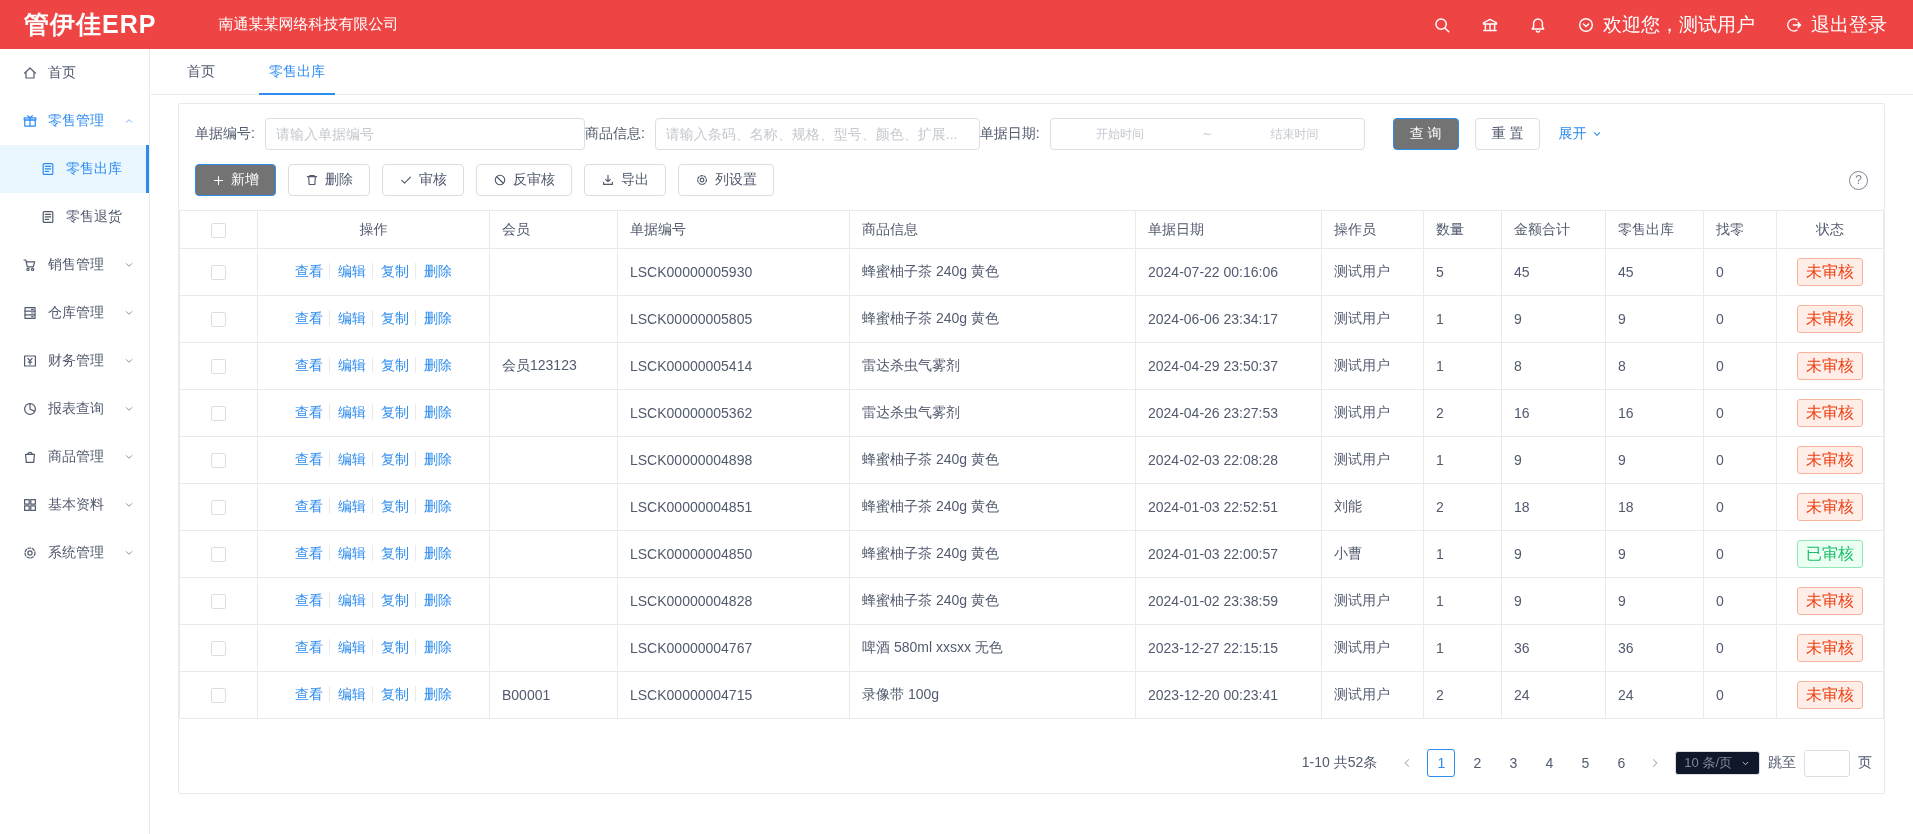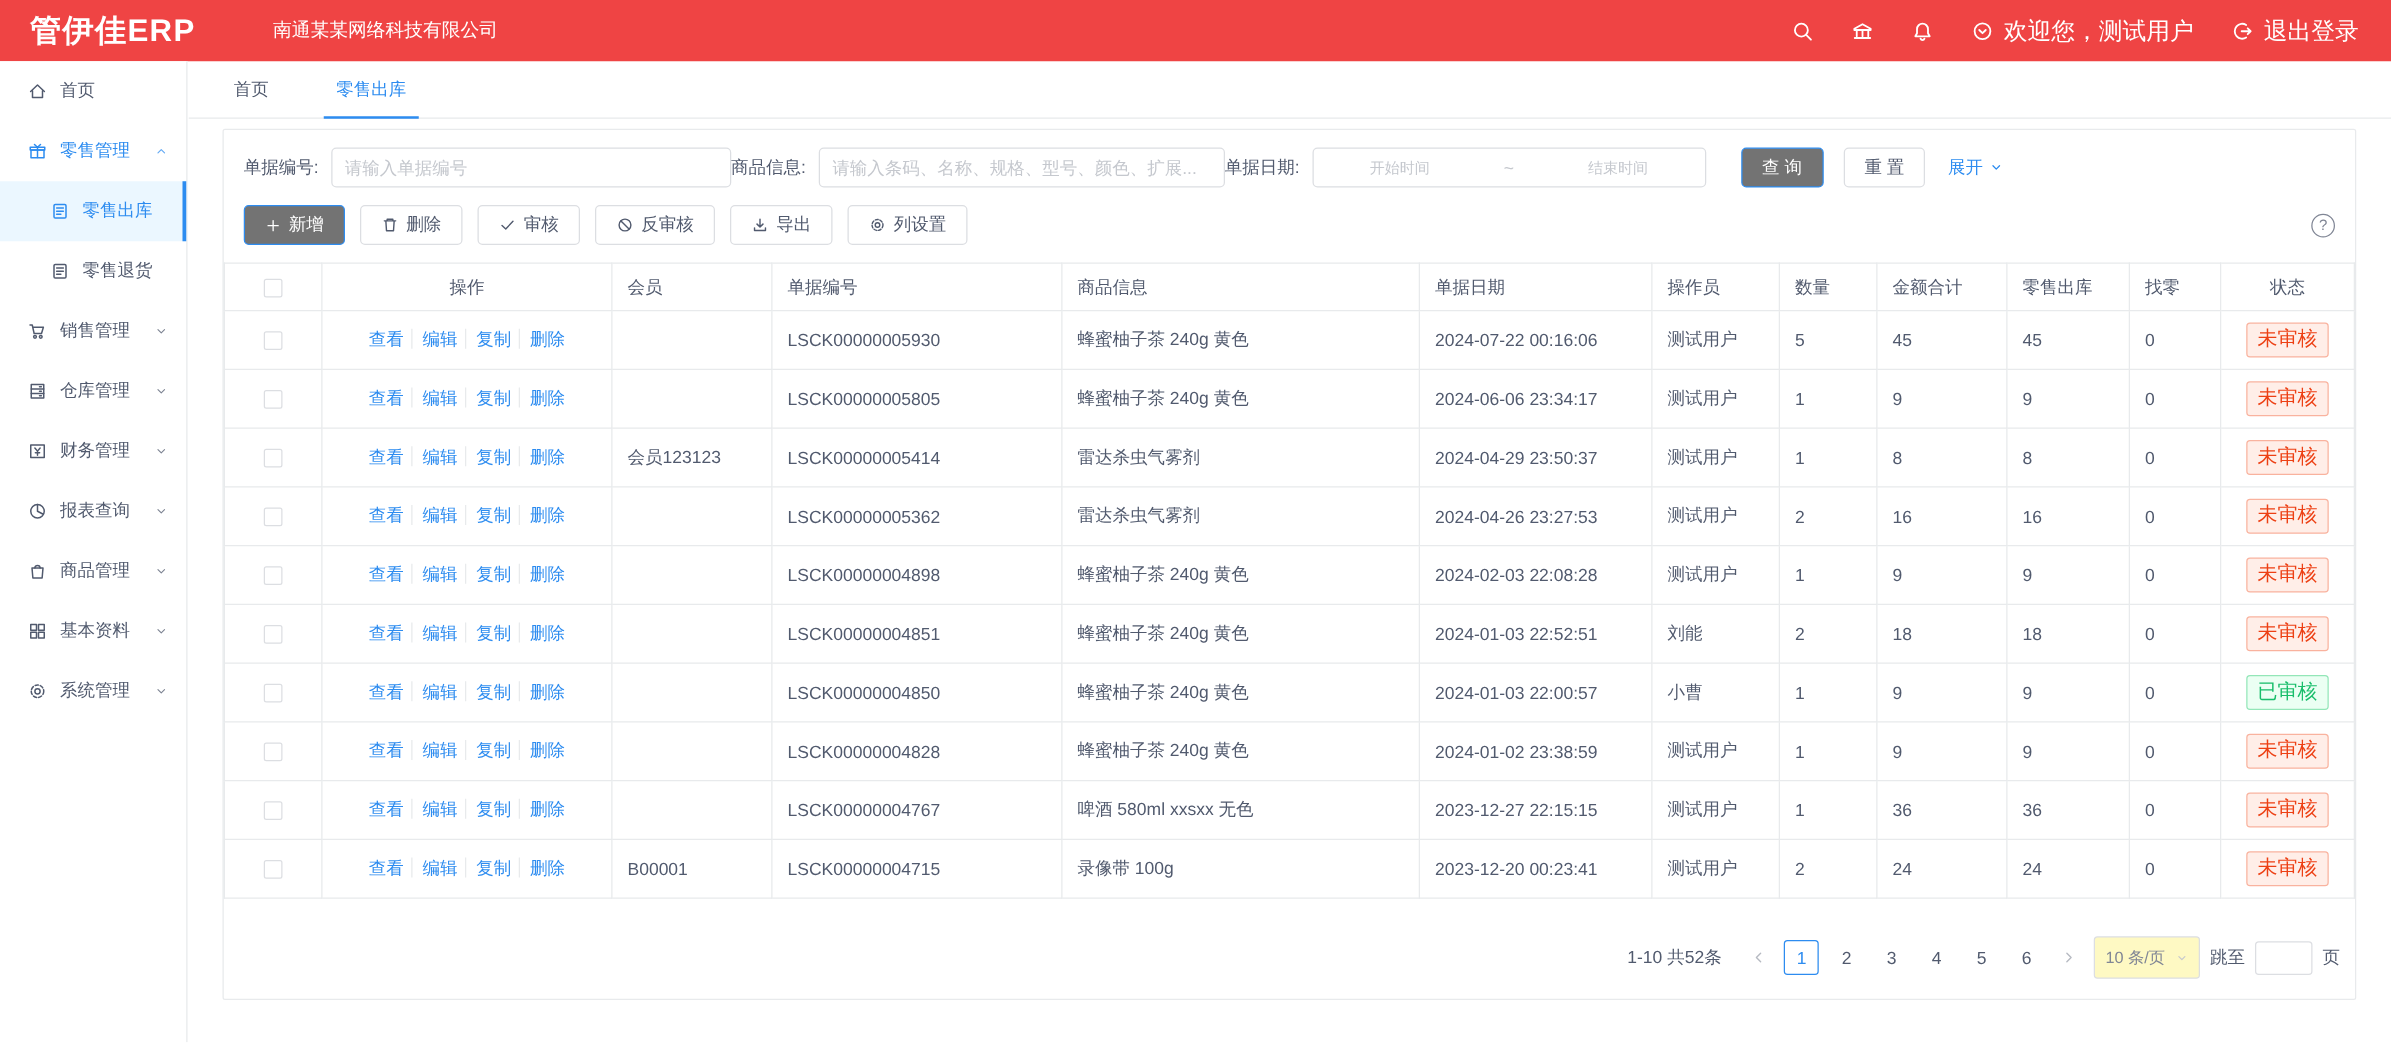--- a/index.html
+++ b/index.html
@@ -67,21 +67,21 @@
   .badge[data-status="未审核"] { color:#ed4014; background:#ffeee8; border:1px solid #f9b29e; }
   .badge[data-status="已审核"] { color:#19be6b; background:#ebfff3; border:1px solid #93e6b8; }
 
   
   .pager { display:flex; align-items:center; justify-content:flex-end; padding:30px 12px 0; gap:8px; font-size:14px; color:#515a6e; }
   .ptotal { margin-right:10px; }
   .pnum { min-width:28px; height:28px; display:flex; align-items:center; justify-content:center; border-radius:3px; cursor:pointer; border:1px solid transparent; }
   .pnum.active { border-color:#2d8cf0; color:#2d8cf0; }
   .parrow { width:24px; height:28px; display:flex; align-items:center; justify-content:center; cursor:pointer; }
   .parrow svg { stroke:#b6bac2; fill:none; stroke-width:1.5; stroke-linecap:round; stroke-linejoin:round; }
-  .psize { height:34px; border:1px solid #dcdee2; border-radius:3px; padding:0 8px; display:flex; align-items:center; gap:8px; color:#808695; font-size:13px; cursor:pointer; background:#fef9c3; }
+  .psize { height:24px; border:1px solid #dcdee2; border-radius:3px; padding:0 8px; display:flex; align-items:center; gap:8px; color:#808695; font-size:13px; cursor:pointer; background:#0f172a; }
   .psize svg { stroke:#c5c8ce; fill:none; stroke-width:1.4; stroke-linecap:round; stroke-linejoin:round; }
   .pjump { display:flex; align-items:center; gap:8px; }
   .pjump input { width:46px; height:27px; border:1px solid #dcdee2; border-radius:3px; outline:none; padding:0 6px; }
 </style>
 </head>
 <body>
 
 <div class="page">
 
   <div class="hdr">

